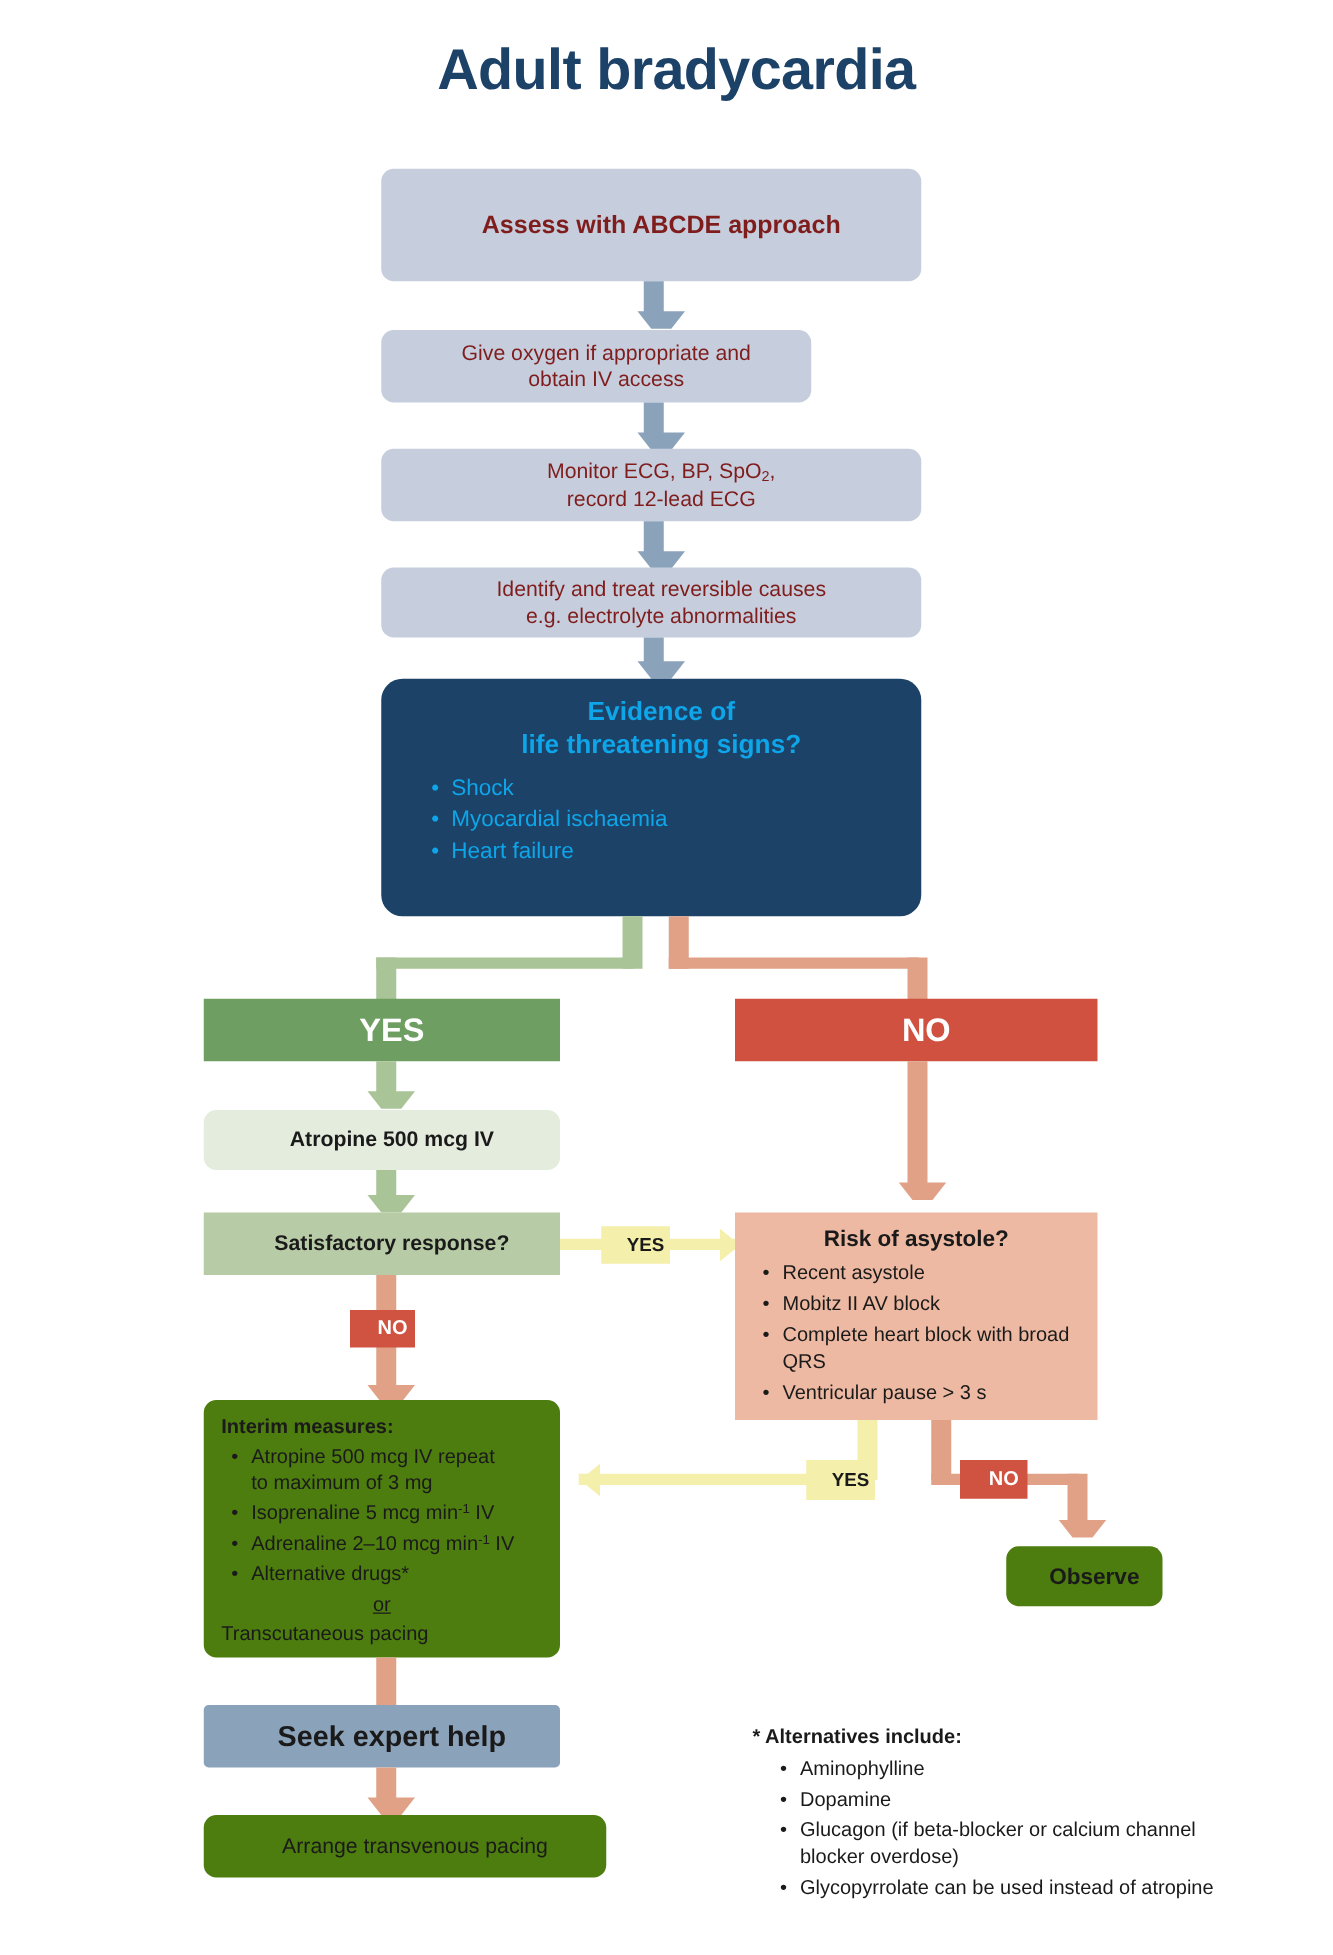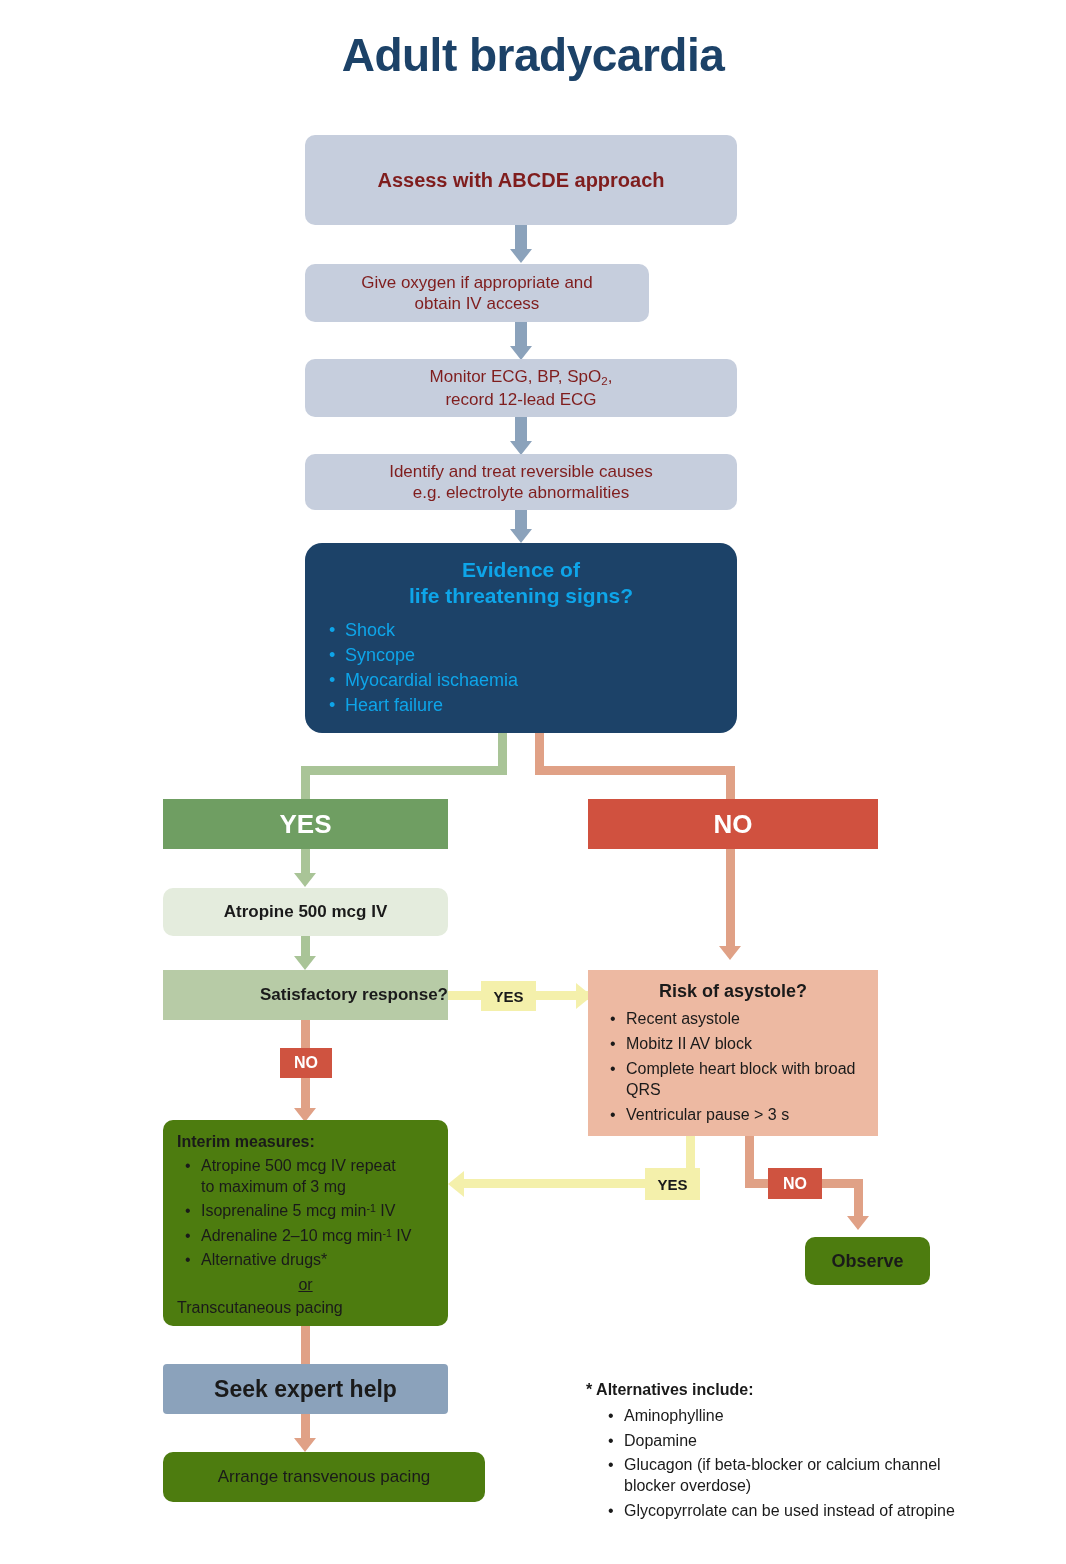--- a/index.html
+++ b/index.html
@@ -1,39 +1,39 @@
 <!DOCTYPE html>
 <html><head>
 <meta charset="utf-8">
 <style>
   html,body{margin:0;padding:0;background:#ffffff;}
   body{
     width:1066px;height:1564px;position:relative;overflow:hidden;
     font-family:"Liberation Sans","DejaVu Sans",sans-serif;
     color:#1a1a1a;
   }
-  .abs{position:absolute;box-sizing:border-box;}
+  .abs{position:absolute;box-sizing:border-box;padding-left:16px;}
 
   
   #page-title{
     left:0;top:28px;width:1066px;text-align:center;
     font-size:46px;font-weight:bold;color:#1c4268;letter-spacing:-0.5px;
   }
 
   
   .box{
     display:flex;align-items:center;justify-content:center;
     text-align:center;line-height:1.25;
   }
   .grey{background:#c6cedd;border-radius:10px;color:#7f1d1d;}
   .navy{background:#1c4268;color:#0ea5e9;border-radius:17px;}
   .greenbar{background:#6f9e62;color:#ffffff;}
   .redbar{background:#d0513f;color:#ffffff;}
   .palegreen{background:#e4ecdd;border-radius:10px;}
-  .midgreen{background:#b7cba6;justify-content:flex-end;}
+  .midgreen{background:#b7cba6;}
   .salmon{background:#edb9a2;}
   .palesalmon{background:#4d7c0f;border-radius:10px;}
   .steel{background:#8ba2bb;border-radius:4px;}
   .redchip{background:#cf5340;color:#fff;font-weight:bold;
            display:flex;align-items:center;justify-content:center;font-size:16px;}
   .yellowchip{background:#f4f0ab;color:#1a1a1a;font-weight:bold;
            display:flex;align-items:center;justify-content:center;font-size:15px;}
 
   
   .vline{background:#8ba2bb;}
@@ -106,21 +106,20 @@
 <div class="abs vline" style="left:515px;top:510px;width:12px;height:21px;"></div>
 <div class="abs arrow-down ad-blue" style="left:510px;top:529px;"></div>
 
 <div class="abs navy" style="left:305px;top:543px;width:432px;height:190px;">
   <div style="padding:14px 0 0 0;text-align:center;font-size:21px;font-weight:bold;line-height:1.25;">
     <div>Evidence of</div>
     <div>life threatening signs?</div>
   </div>
   <ul class="bl" style="margin-top:10px;font-size:18px;padding-left:24px;">
     <li>Shock</li>
-    <li>Syncope</li>
     <li>Myocardial ischaemia</li>
     <li>Heart failure</li>
   </ul>
 </div>
 
 <div class="abs vline-green" style="left:498px;top:733px;width:9px;height:42px;"></div>
 <div class="abs hline-green" style="left:301px;top:766px;width:206px;height:9px;"></div>
 <div class="abs vline-green" style="left:301px;top:766px;width:9px;height:35px;"></div>
 
 <div class="abs vline-salmon" style="left:535px;top:733px;width:9px;height:42px;"></div>

